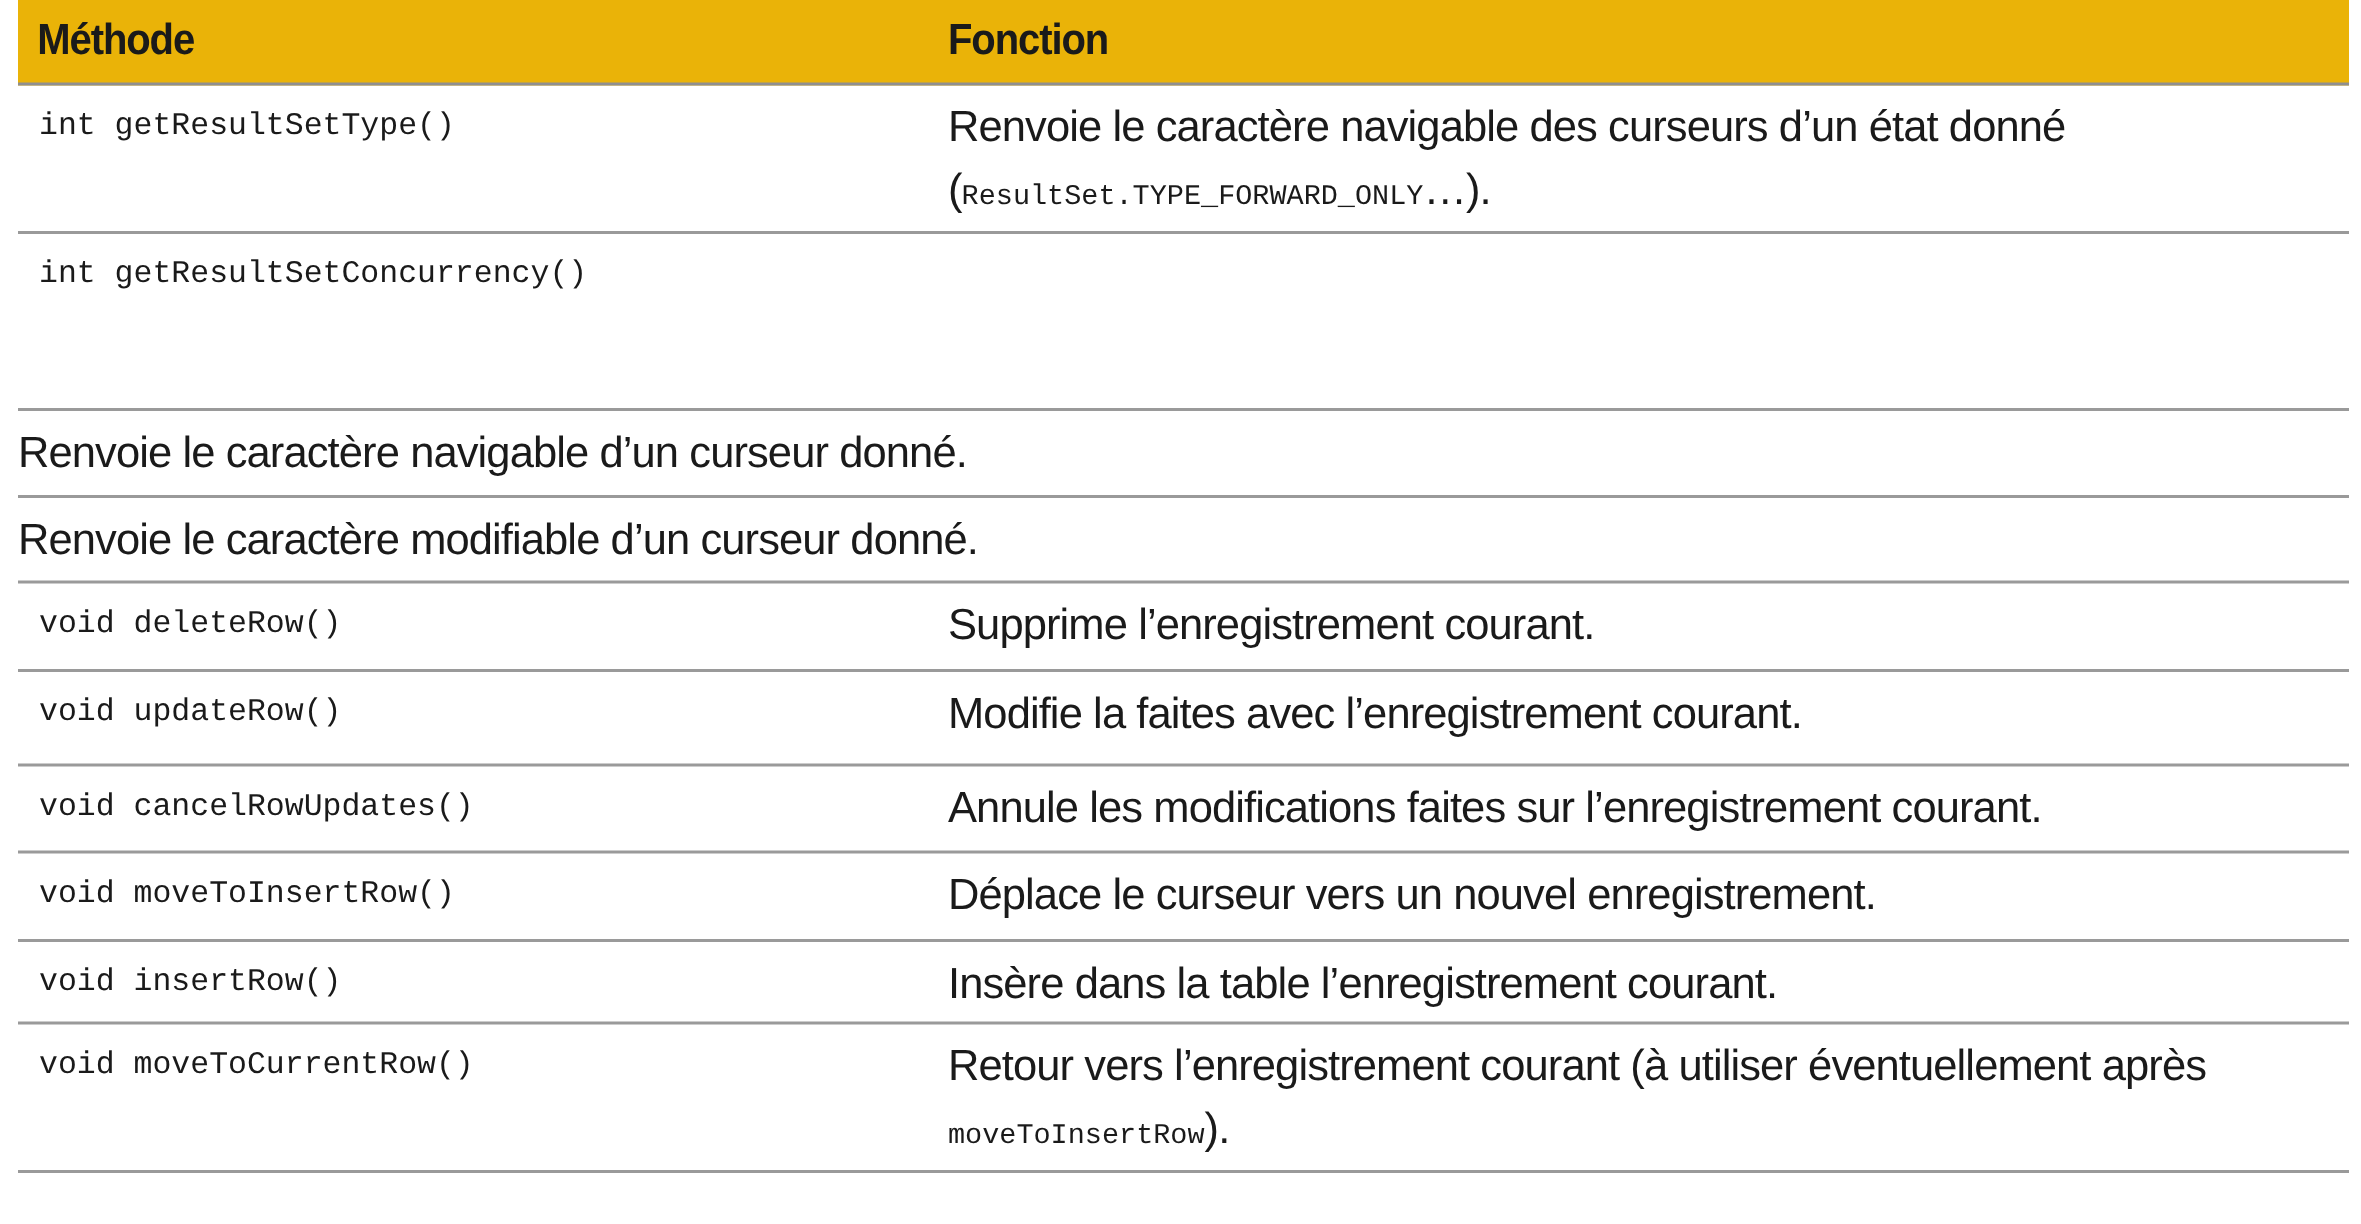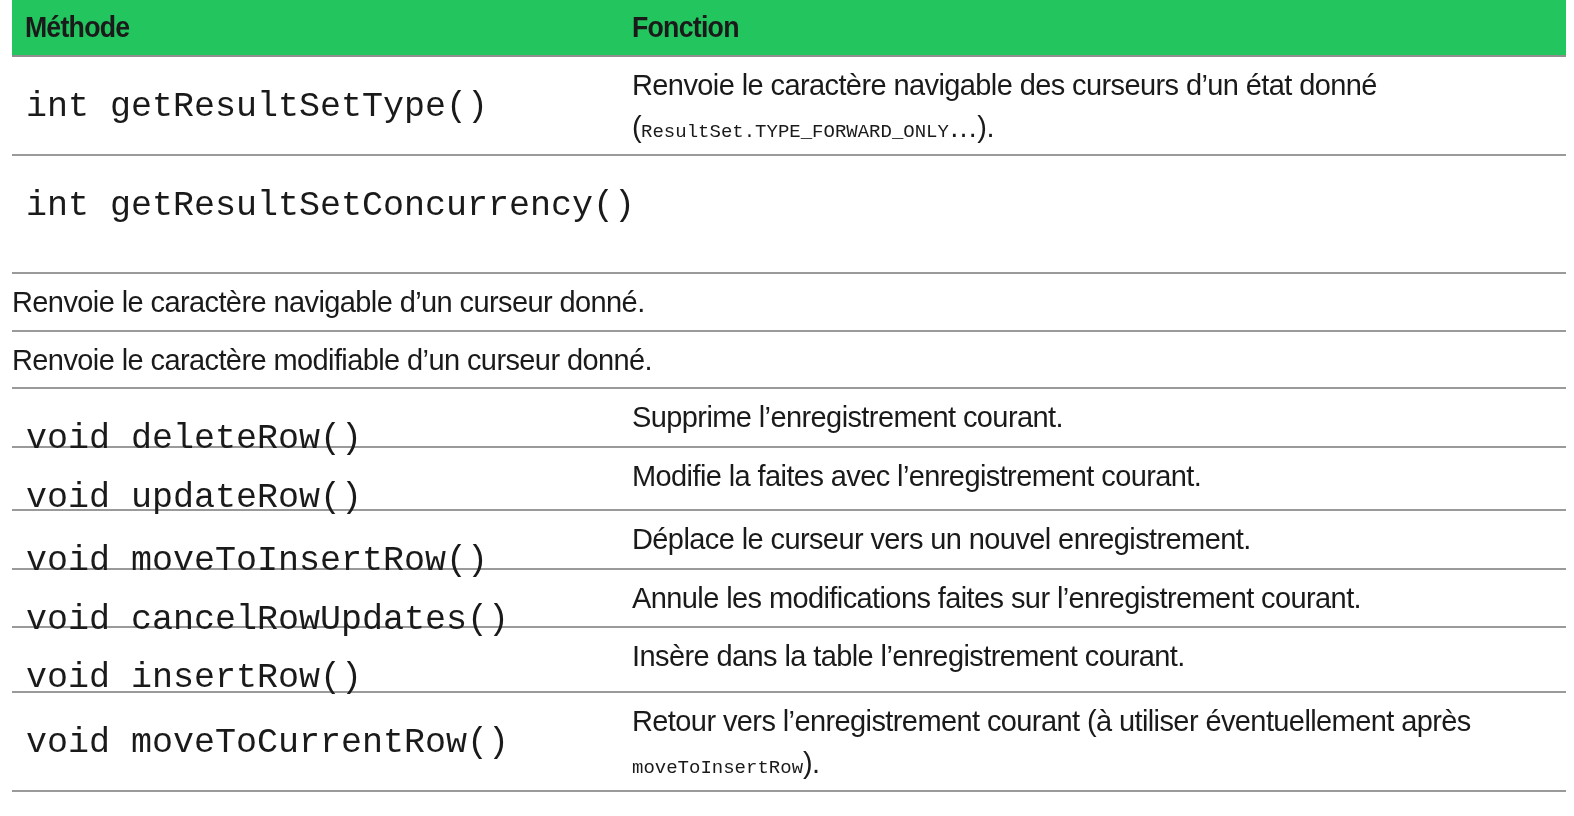--- a/index.html
+++ b/index.html
@@ -2,36 +2,36 @@
 <html><head>
   <meta charset="utf-8">
   <style>
     html, body { margin: 0; padding: 0; background: #ffffff; }
     body { width: 1574px; height: 816px; position: relative; overflow: hidden; }
     .table {
       position: absolute; left: 12px; top: 0; width: 1554px;
       font-family: "Liberation Sans", sans-serif; color: #1a1a1a;
     }
     .head {
-      height: 55px; background: #22c55e; border-bottom: 2px solid #8f8f8f;
+      height: 55px; background: #eab308; border-bottom: 2px solid #8f8f8f;
       display: flex; align-items: center;
     }
     .head .c1, .head .c2 {
       font-family: "Liberation Sans", sans-serif; font-weight: bold;
       font-size: 29px; letter-spacing: -0.8px; transform: scaleX(0.92); transform-origin: left center;
     }
     .c1 { width: 620px; padding-left: 14px; box-sizing: border-box; flex: none; }
     .c2 { flex: 1; padding-left: 0; }
     .row {
       display: flex; align-items: flex-start;
       border-bottom: 2px solid #9a9a9a; box-sizing: border-box;
     }
     .row .c1 {
-      font-family: "Liberation Mono", monospace; font-size: 35px;
-      padding-top: 30px; white-space: nowrap; color: #1a1a1a;
+      font-family: "Liberation Mono", monospace; font-size: 21px;
+      padding-top: 16px; white-space: nowrap; color: #1a1a1a;
     }
     .row .c2 {
       font-size: 29px; line-height: 42px; padding-top: 7px;
       letter-spacing: -0.6px;
     }
     .mono { font-family: "Liberation Mono", monospace; font-size: 19px; letter-spacing: 0; }
   </style>
 </head>
 <body>
 
@@ -61,31 +61,31 @@
   <div class="row" style="height:59px">
     <div class="c1">void deleteRow()</div>
     <div class="c2">Supprime l’enregistrement courant.</div>
   </div>
 
   <div class="row" style="height:63px">
     <div class="c1">void updateRow()</div>
     <div class="c2">Modifie la faites avec l’enregistrement courant.</div>
   </div>
 
+  <div class="row" style="height:58px">
+    <div class="c1">void cancelRowUpdates()</div>
+    <div class="c2">Annule les modifications faites sur l’enregistrement courant.</div>
+  </div>
+
   <div class="row" style="height:59px">
     <div class="c1">void moveToInsertRow()</div>
     <div class="c2">Déplace le curseur vers un nouvel enregistrement.</div>
   </div>
 
-  <div class="row" style="height:58px">
-    <div class="c1">void cancelRowUpdates()</div>
-    <div class="c2">Annule les modifications faites sur l’enregistrement courant.</div>
-  </div>
-
-  <div class="row" style="height:65px">
+  <div class="row" style="height:55px">
     <div class="c1">void insertRow()</div>
     <div class="c2">Insère dans la table l’enregistrement courant.</div>
   </div>
 
   <div class="row" style="height:99px">
     <div class="c1">void moveToCurrentRow()</div>
     <div class="c2"><span>Retour vers l’enregistrement courant (à utiliser éventuellement après </span><span class="mono">moveToInsertRow</span><span>).</span></div>
   </div>
 </div>
 

